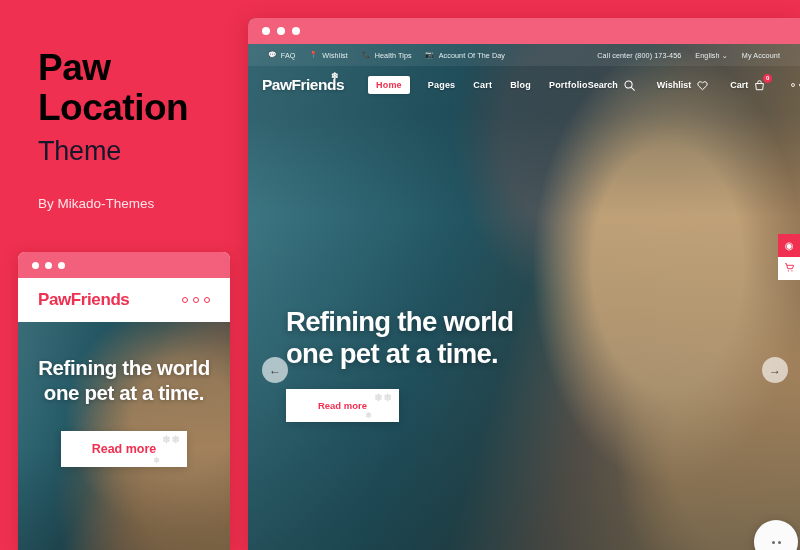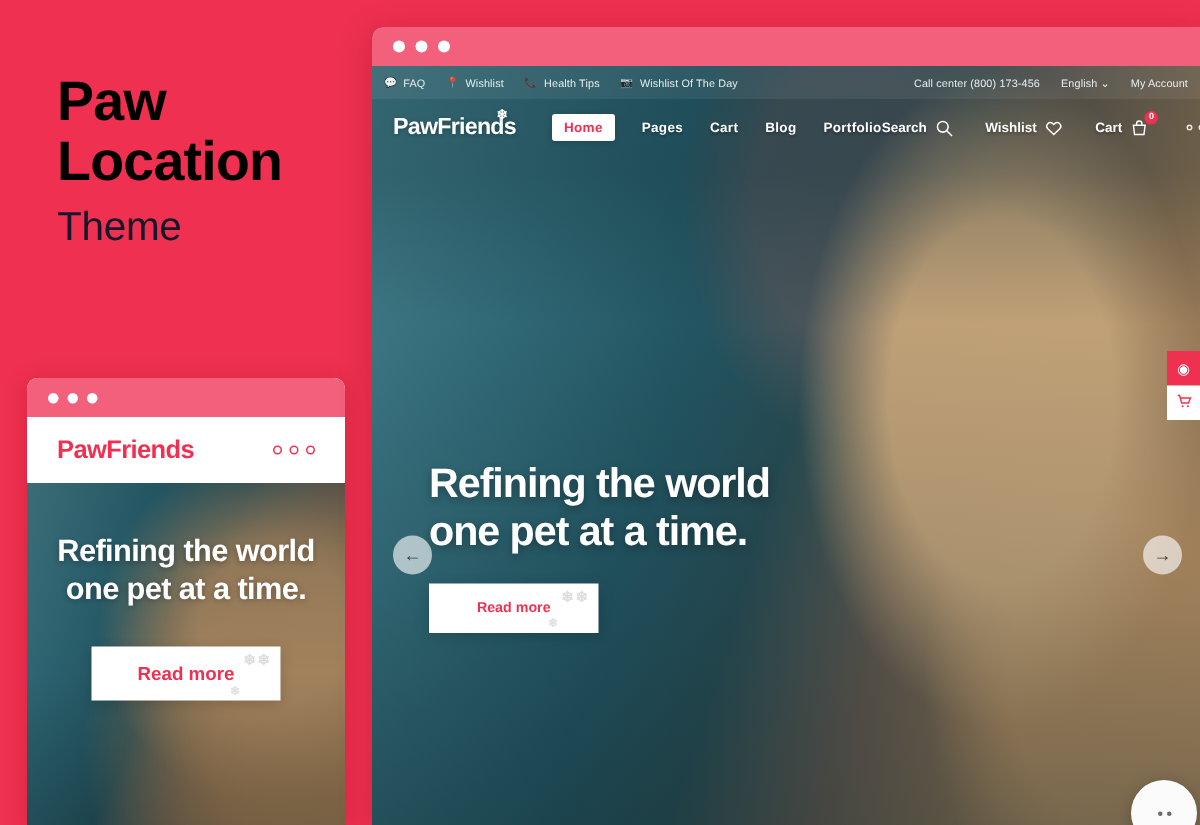--- a/index.html
+++ b/index.html
@@ -90,21 +90,21 @@
   }
   .site::before {
     content:""; position:absolute; inset:0;
     background:
       linear-gradient(180deg, rgba(10,38,48,.34) 0 14%, rgba(10,38,48,.10) 34%, rgba(10,35,45,.22) 70%, rgba(14,38,44,.42) 100%);
   }
 
   
   .topbar {
     position: relative; z-index: 3; height: 22px; display:flex; align-items:center;
-    justify-content: space-between; padding: 0 8px; font-size: 7.2px; color: #e5eef0;
+    justify-content: space-between; padding: 0 20px; font-size: 7.2px; color: #e5eef0;
     background: rgba(255,255,255,.07);
   }
   .tb-left, .tb-right { display:flex; align-items:center; gap: 14px; }
   .tb-item { display:flex; align-items:center; gap: 4px; white-space: nowrap; letter-spacing:.1px; }
   .tb-ico { font-size: 7px; opacity:.92; display:inline-block; }
 
   
   .mainnav {
     position: relative; z-index: 3; height: 38px; display:flex; align-items:center;
     padding: 0 14px; gap: 0;
@@ -180,20 +180,21 @@
 <body>
 
 <div class="stage">
 
   <div class="promo">
     <div class="promo-title">
       <div>Paw</div>
       <div>Location</div>
     </div>
     <div class="promo-sub">Theme</div>
+    <div class="promo-by">By Mikado-Themes</div>
   </div>
 
   <div class="mobile">
     <div class="mobile-bar">
       <span class="dot"></span>
       <span class="dot"></span>
       <span class="dot"></span>
     </div>
     <div class="mobile-nav">
       <div class="mlogo">PawFriends</div>
@@ -236,21 +237,21 @@
           <span class="tb-item">
             <span class="tb-ico">📍</span>
             <span>Wishlist</span>
           </span>
           <span class="tb-item">
             <span class="tb-ico">📞</span>
             <span>Health Tips</span>
           </span>
           <span class="tb-item">
             <span class="tb-ico">📷</span>
-            <span>Wishlist Of The Day</span>
+            <span>Account Of The Day</span>
           </span>
         </div>
         <div class="tb-right">
           <span class="tb-item">Call center (800) 173-456</span>
           <span class="tb-item">English ⌄</span>
           <span class="tb-item">My Account</span>
         </div>
       </div>
 
       <div class="mainnav">

